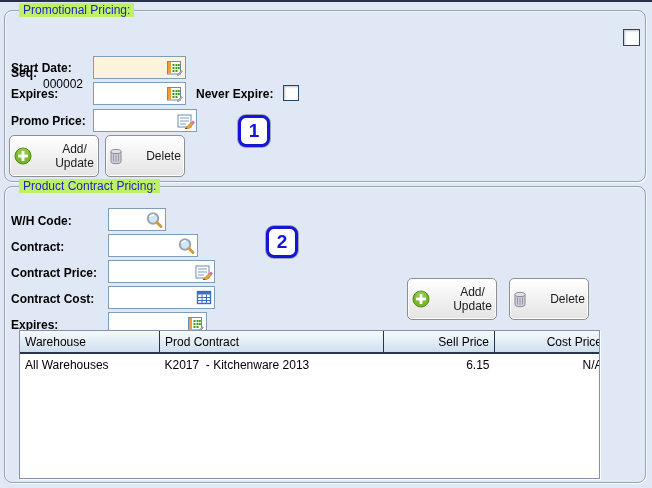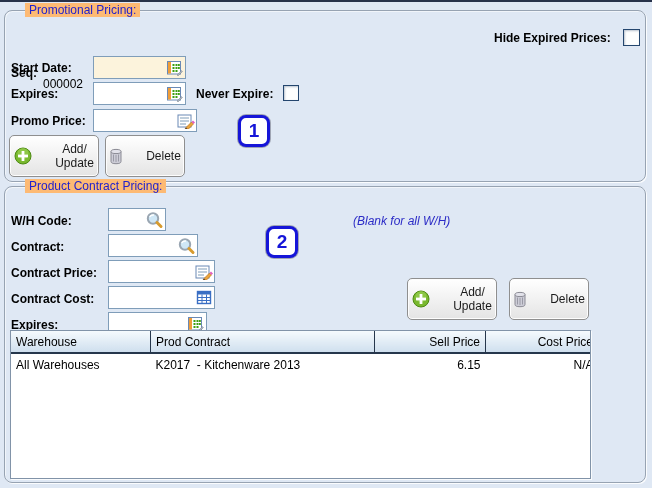--- a/index.html
+++ b/index.html
@@ -8,21 +8,21 @@
     position:relative;width:652px;height:488px;background:#dfe8f4;
     border-top:2px solid #27324a;overflow:hidden;
     font-size:12px;color:#000;
   }
   .groupbox{
     position:absolute;border:1px solid #97a3b2;border-radius:8px;
     box-shadow:1px 1px 0 rgba(255,255,255,.85), inset 1px 1px 0 rgba(255,255,255,.55);
     background:#dfe8f4;
   }
   .legend{
-    position:absolute;top:-8px;left:20px;padding:0 4px;background:#fdba74;
+    position:absolute;top:-8px;left:14px;padding:0 4px;background:#bef264;
     color:#2222cc;font-size:12px;line-height:14px;white-space:nowrap;
   }
   .lbl{position:absolute;font-weight:bold;white-space:nowrap;}
   .val{position:absolute;white-space:nowrap;}
   .hint{position:absolute;color:#2b2bc6;font-style:italic;white-space:nowrap;}
   .field{
     position:absolute;display:flex;align-items:center;height:23px;
     background:#fff;border:1px solid #7f9db9;box-sizing:border-box;
   }
   .field.cream{background:#fcf3dc;}
@@ -160,40 +160,38 @@
     <line x1="4.5" y1="6.5" x2="4.5" y2="13.5" stroke="#9a9aa6" stroke-width="1"></line>
     <line x1="7" y1="7" x2="7" y2="14" stroke="#9a9aa6" stroke-width="1"></line>
     <line x1="9.5" y1="6.5" x2="9.5" y2="13.5" stroke="#9a9aa6" stroke-width="1"></line>
   </svg>
 
       <span>Delete</span>
     </div>
 
     <div class="keycap" style="left:233px;top:104px;">1</div>
 
-    <span class="lbl" style="left:489px;top:20px;">Hide Expired Prices:</span>
     <span class="checkbox" style="left:618px;top:18px;width:15px;height:15px;"></span>
 
   </div>
 
   <div class="groupbox" style="left:4px;top:184px;width:640px;height:295px;">
     <span class="legend">Product Contract Pricing:</span>
 
     <span class="lbl" style="left:6px;top:27px;">W/H Code:</span>
     <div class="field" style="left:103px;top:21px;width:58px;">
       <input value="" style="">
       <span class="ficon">
   <svg width="19" height="18" viewBox="0 0 19 18">
     <circle cx="8" cy="7.5" r="5.2" fill="#cfe7f6" stroke="#9aa6b2" stroke-width="2"></circle>
     <path d="M5 5.5 A4 4 0 0 1 8.5 4" stroke="#ffffff" stroke-width="1.4" fill="none" stroke-linecap="round"></path>
     <line x1="12" y1="11.5" x2="16" y2="15.5" stroke="#d89b2e" stroke-width="3" stroke-linecap="round"></line>
   </svg>
 </span>
     </div>
-    <span class="hint" style="left:348px;top:27px;">(Blank for all W/H)</span>
 
     <span class="lbl" style="left:6px;top:53px;">Contract:</span>
     <div class="field" style="left:103px;top:47px;width:90px;">
       <input value="" style="">
       <span class="ficon">
   <svg width="19" height="18" viewBox="0 0 19 18">
     <circle cx="8" cy="7.5" r="5.2" fill="#cfe7f6" stroke="#9aa6b2" stroke-width="2"></circle>
     <path d="M5 5.5 A4 4 0 0 1 8.5 4" stroke="#ffffff" stroke-width="1.4" fill="none" stroke-linecap="round"></path>
     <line x1="12" y1="11.5" x2="16" y2="15.5" stroke="#d89b2e" stroke-width="3" stroke-linecap="round"></line>
   </svg>
@@ -275,21 +273,21 @@
     <path d="M2 3.5 v10 a5 2.2 0 0 0 10 0 v-10" fill="#cdcdd7" stroke="#8a8a94" stroke-width="1"></path>
     <ellipse cx="7" cy="3.5" rx="5" ry="2.1" fill="#e2e2ea" stroke="#8a8a94" stroke-width="1"></ellipse>
     <line x1="4.5" y1="6.5" x2="4.5" y2="13.5" stroke="#9a9aa6" stroke-width="1"></line>
     <line x1="7" y1="7" x2="7" y2="14" stroke="#9a9aa6" stroke-width="1"></line>
     <line x1="9.5" y1="6.5" x2="9.5" y2="13.5" stroke="#9a9aa6" stroke-width="1"></line>
   </svg>
 
       <span>Delete</span>
     </div>
 
-    <div class="tablebox" style="left:5px;top:143px;width:581px;height:149px;">
+    <div class="tablebox" style="left:14px;top:143px;width:581px;height:149px;">
       <table class="grid" id="contract-table">
           <thead>
             <tr>
               <th style="width: 129px;">Warehouse</th>
               <th style="width: 213px;">Prod Contract</th>
               <th style="width: 100px;">Sell Price</th>
               <th style="width: 102px;">Cost Price</th>
               <th style="width: 77px;">Expiry Date</th>
               <th class="filler"></th>
             </tr>

